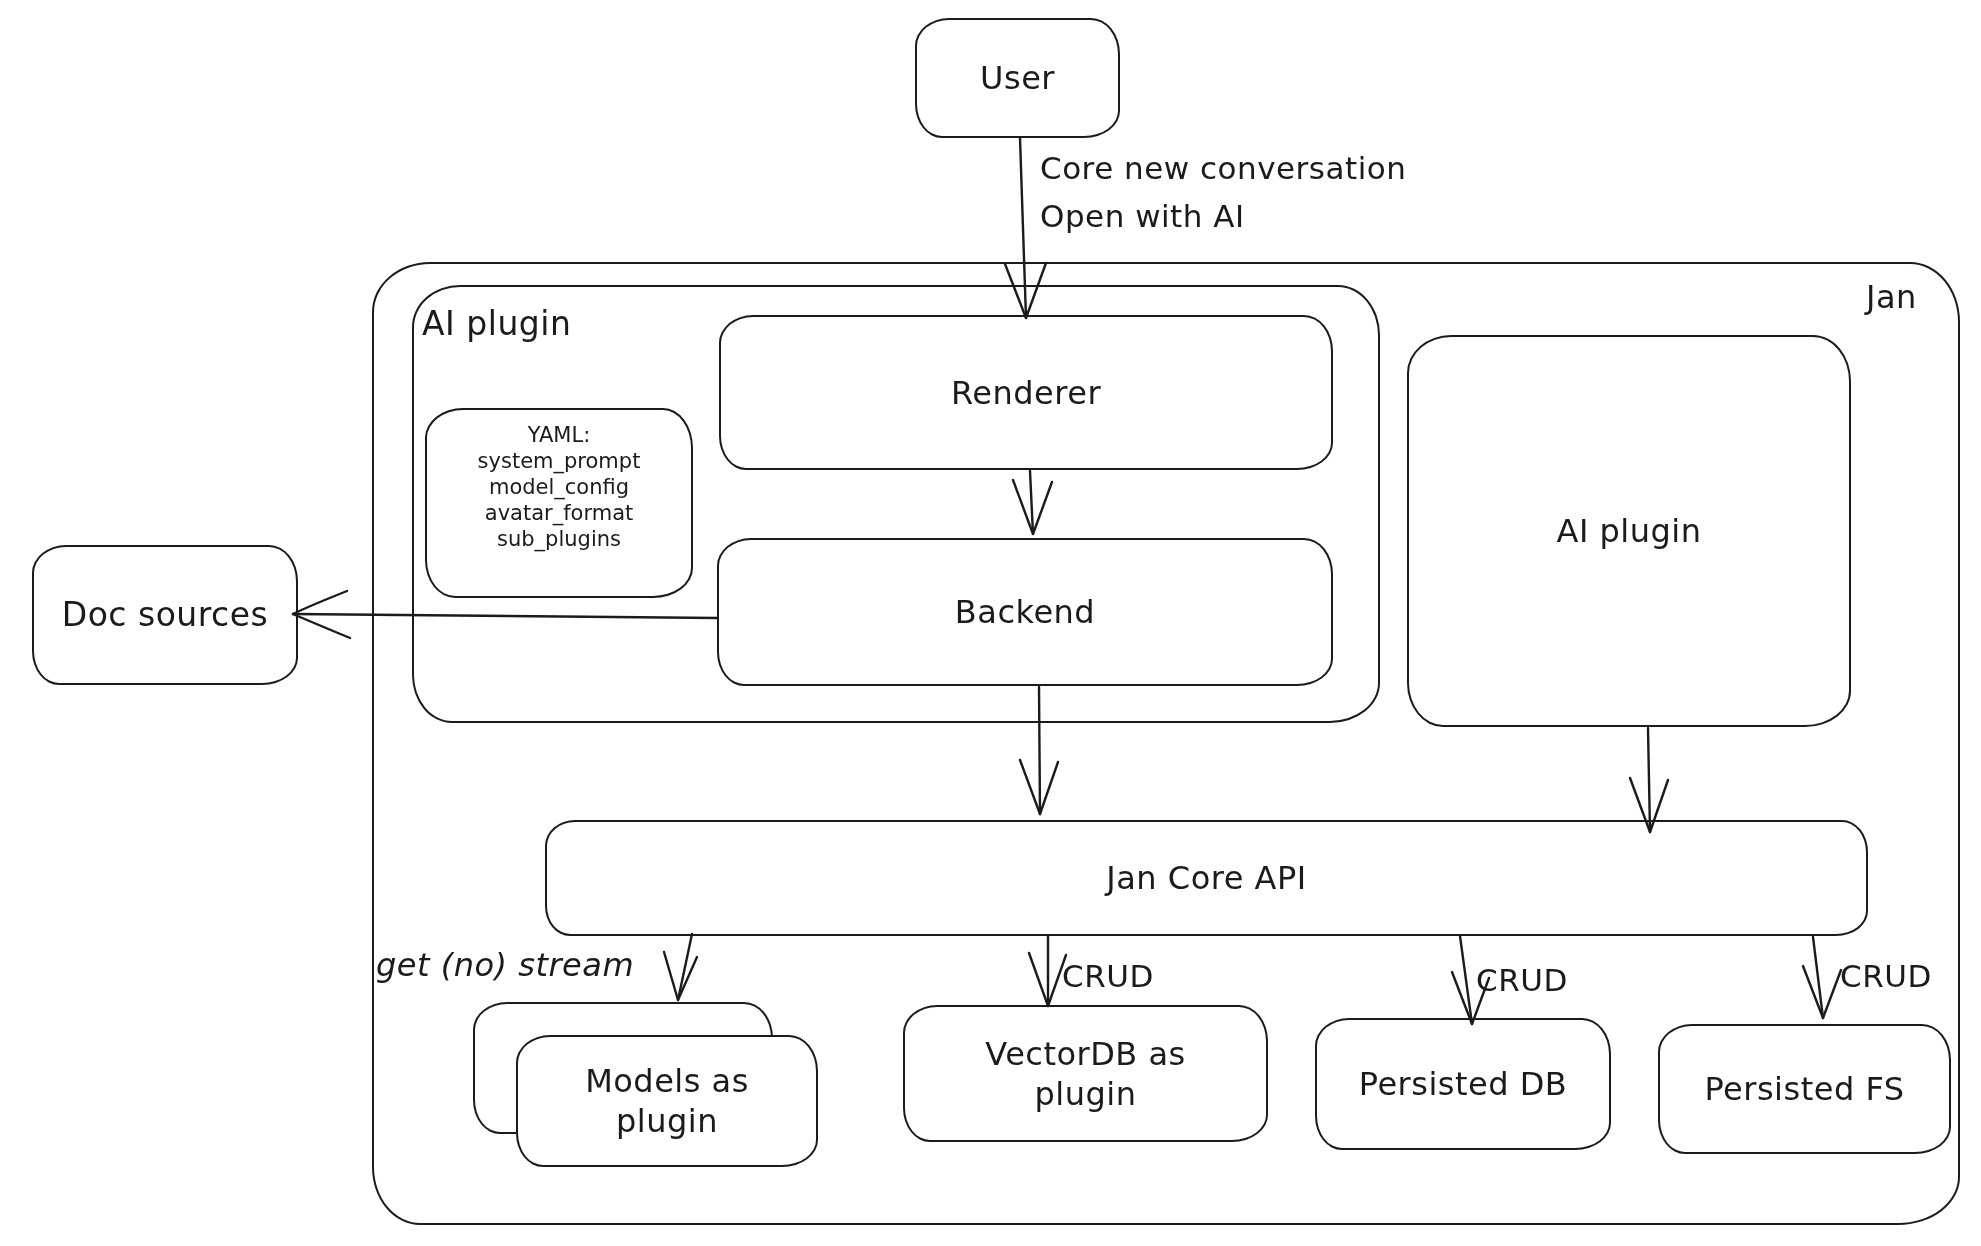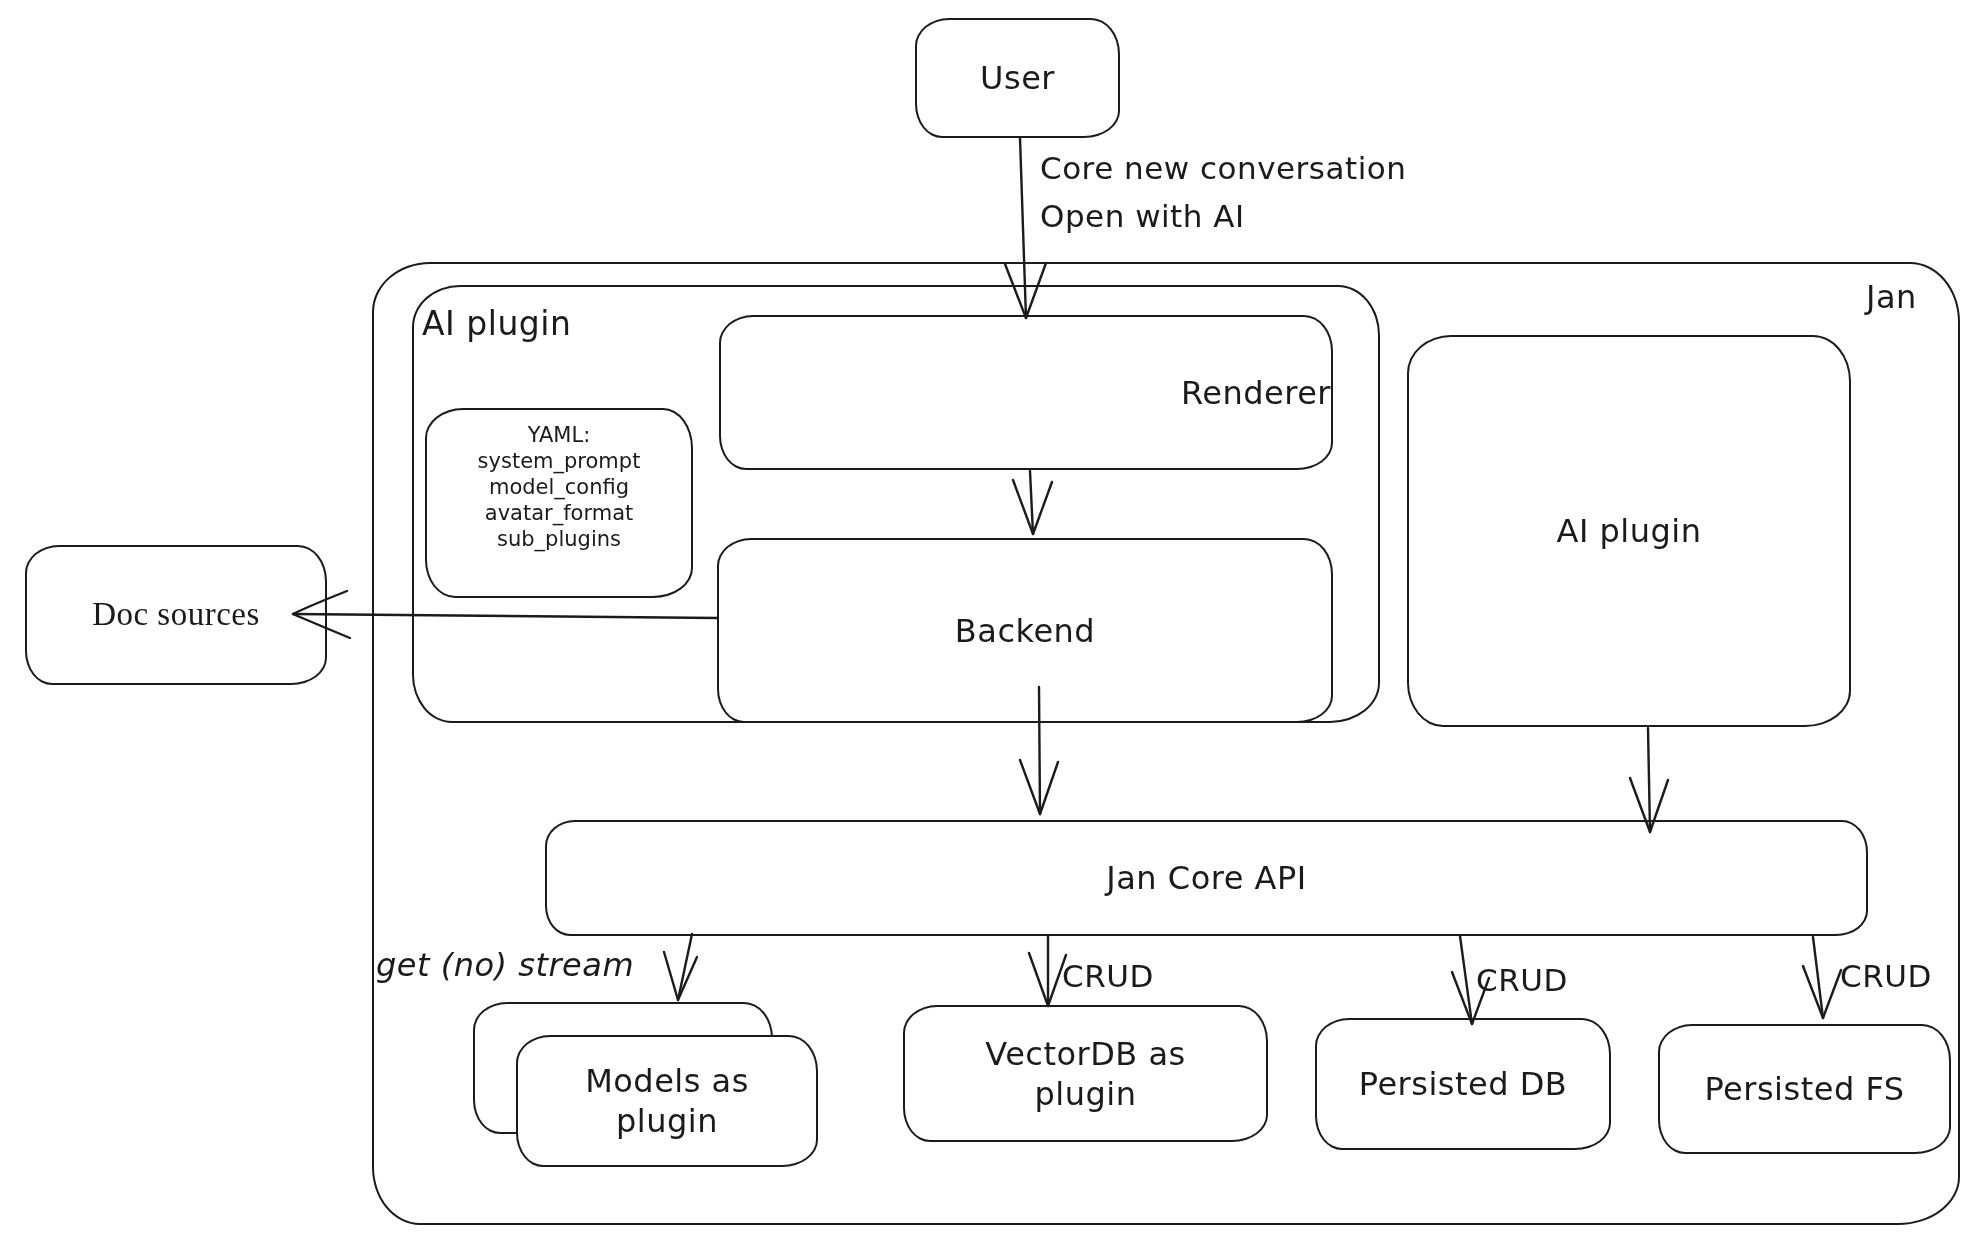--- a/index.html
+++ b/index.html
@@ -45,37 +45,37 @@
   <div class="corner-label" style="left:422px;top:304px;">AI plugin</div>
 
   <div class="yaml-box" style="left:425px;top:408px;width:268px;height:190px;">
     <div>YAML:</div>
     <div>system_prompt</div>
     <div>model_config</div>
     <div>avatar_format</div>
     <div>sub_plugins</div>
   </div>
 
-  <div class="box sketch-r" style="left:719px;top:315px;width:614px;height:155px;justify-content:flex-end;">
+  <div class="box sketch-r" style="left:719px;top:315px;width:614px;height:155px;">
     <span class="node-label">Renderer</span>
   </div>
 
-  <div class="box sketch-r" style="left:717px;top:538px;width:616px;height:185px;">
+  <div class="box sketch-r" style="left:717px;top:538px;width:616px;height:148px;">
     <span class="node-label">Backend</span>
   </div>
 
   <div class="box sketch-r" style="left:1407px;top:335px;width:444px;height:392px;border-radius:44px 38px 46px 36px / 38px 46px 36px 44px;">
     <span class="node-label">AI plugin</span>
   </div>
 
   <div class="box sketch-r" style="left:915px;top:18px;width:205px;height:120px;">
     <span class="node-label">User</span>
   </div>
 
-  <div class="box sketch-r" style="left:25px;top:545px;width:302px;height:140px;font-family:Liberation Serif, serif;">
+  <div class="box sketch-r" style="left:32px;top:545px;width:266px;height:140px;">
     <span class="node-label" style="font-size:33px;">Doc sources</span>
   </div>
 
   <div class="box" style="left:545px;top:820px;width:1323px;height:116px;border-radius:30px 26px 32px 25px / 26px 32px 25px 30px;">
     <span class="node-label">Jan Core API</span>
   </div>
 
   <div class="box sketch-r" style="left:473px;top:1002px;width:300px;height:132px;"></div>
   <div class="box sketch-r" style="left:516px;top:1035px;width:302px;height:132px;">
     <span class="node-label wrap-label" style="max-width:190px;">Models as plugin</span>

